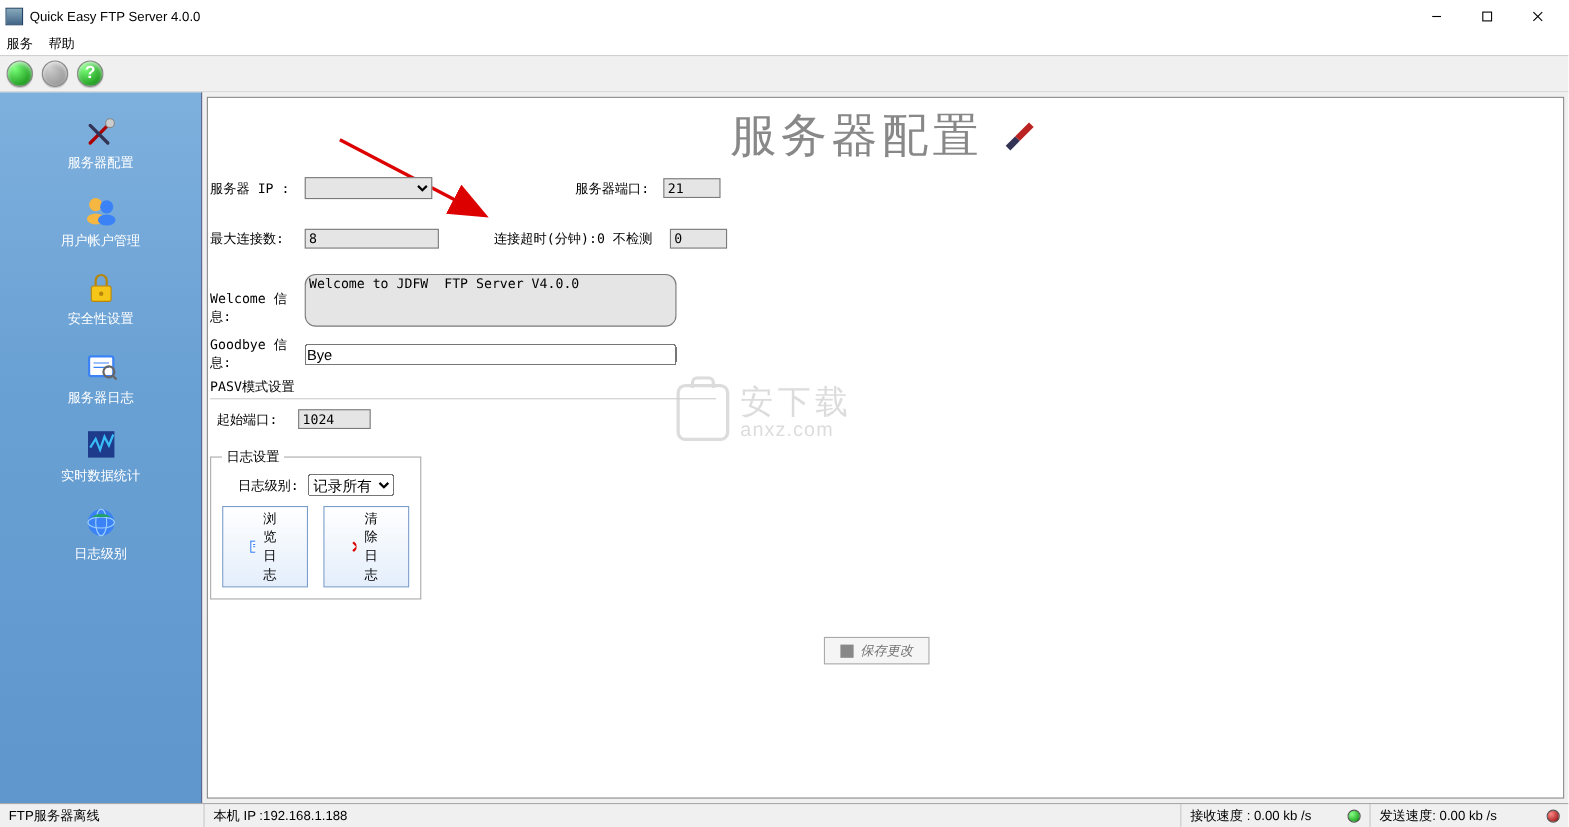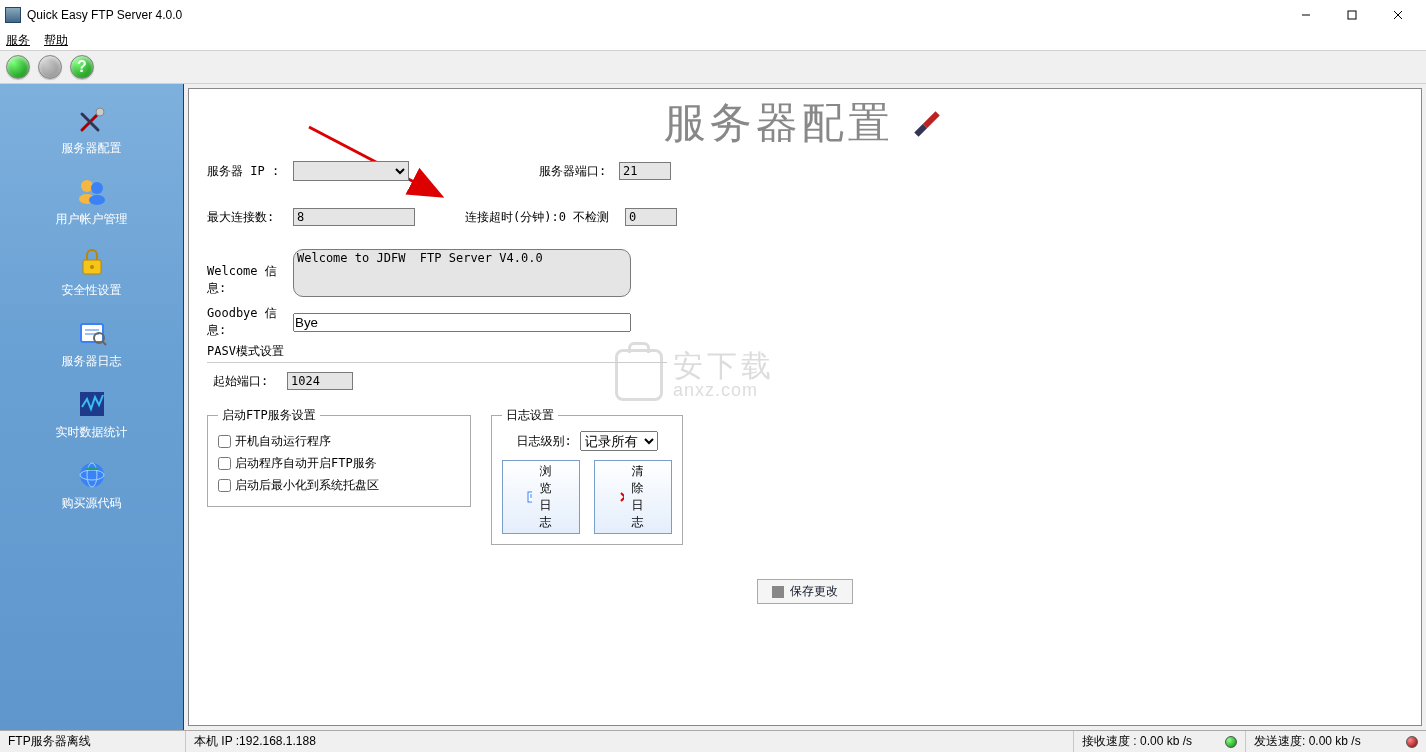--- a/index.html
+++ b/index.html
@@ -7,21 +7,21 @@
   
   
   .titlebar { height: 30px; background: #fff; border-bottom:1px solid #fff; display:flex; align-items:center; padding:0 5px;}
   .titlebar-icon { width:16px; height:16px; background:linear-gradient(#8ab, #468); border:1px solid #246; margin-right:6px;}
   .titlebar-title { flex:1; }
   .win-controls { display:flex; height:100%;}
   .win-btn { width:46px; height:30px; display:flex; align-items:center; justify-content:center;}
 
   
   .menubar { height:20px; background:#fff; display:flex; align-items:center; padding:0 6px; gap:14px; font-size:12px;}
-  .menubar span { cursor:default;text-decoration:underline;}
+  .menubar span { cursor:default;}
 
   
   .toolbar { height:34px; background:#f0f0f0; border-top:1px solid #d0d0d0; border-bottom:1px solid #d0d0d0; display:flex; align-items:center; padding:0 6px; gap:8px;}
   .tb-btn { width:24px; height:24px; border-radius:50%; border:1px solid #888; box-shadow: inset 0 2px 4px rgba(255,255,255,.7), 0 1px 1px rgba(0,0,0,.2);}
   .tb-green { background: radial-gradient(circle at 30% 30%, #7f7, #070);}
   .tb-grey  { background: radial-gradient(circle at 30% 30%, #ccc, #888);}
   .tb-help  { background: radial-gradient(circle at 30% 30%, #7f7, #070); display:flex; align-items:center; justify-content:center; color:#fff; font-weight:bold; font-size:16px;}
 
   
   .main { flex:1; display:flex; min-height:0;}
@@ -29,31 +29,31 @@
   .side-item { width:100%; text-align:center; padding:4px 0 6px 0; cursor:pointer;}
   .side-item .icon-wrap { height:36px; display:flex; align-items:center; justify-content:center;}
   .side-label { color:#fff; font-size:12px; margin-top:2px;}
   
   .content-wrap { flex:1; background:#f0f0f0; padding:4px; display:flex; position:relative;}
   .content-panel { flex:1; background:#fff; border:1px solid #888; position:relative; font-family: "SimSun", monospace;}
 
   .big-title { position:absolute; left:0; right:0; top:6px; text-align:center; font-size:42px; color:#888; font-family:"SimSun",serif; letter-spacing:4px;}
   .big-title svg { vertical-align:-6px;}
 
-  .form { position:absolute; top:68px; left:18px; right:18px;}
+  .form { position:absolute; top:68px; left:2px; right:18px;}
   .row { display:flex; align-items:center; height:28px; margin-bottom:18px;}
   .lbl { font-size:12px; }
   .row input[type=text], .row select, textarea { font-family:"SimSun",monospace; font-size:12px; border:1px solid #7a7a7a; padding:1px 3px; background:#e5e5e5;}
   select { height:20px;}
   textarea { resize:none;border-radius:10px;}
   fieldset { border:1px solid #aaa; padding:6px 10px 10px 10px; font-size:12px;}
   fieldset legend { padding:0 4px;}
   .chk-line { display:flex; align-items:center; gap:4px; height:22px;}
   .small-btn { border:1px solid #7a9ecb; background:linear-gradient(#fff,#e4eefb); padding:2px 24px; font-size:12px; display:inline-flex; align-items:center; gap:4px;font-family:Liberation Mono, monospace;}
-  .save-btn { border:1px solid #aaa; background:#f5f5f5; color:#0f172a; padding:3px 14px; font-size:12px; display:inline-flex; align-items:center; gap:6px;}
+  .save-btn { border:1px solid #aaa; background:#f5f5f5; color:#737373; padding:3px 14px; font-size:12px; display:inline-flex; align-items:center; gap:6px;font-style:italic;}
   .save-disk { width:12px; height:12px; background:#888;}
 
   
   .watermark { position:absolute; left:426px; top:260px; color:#bbb; font-size:34px; font-family:Arial,sans-serif; display:flex; align-items:center; gap:10px; pointer-events:none; opacity:.5;}
   .wm-shield { width:48px; height:52px; border:3px solid #bbb; border-radius:8px; position:relative;}
   .wm-shield::before { content:""; position:absolute; top:-10px; left:10px; right:10px; height:8px; border:3px solid #bbb; border-bottom:none; border-radius:6px 6px 0 0;}
   .wm-text { line-height:1;}
   .wm-text .cn { font-size:30px; letter-spacing:4px;text-align:center;}
   .wm-text .en { font-size:18px; letter-spacing:1px;}
 
@@ -165,21 +165,21 @@
     </div>
     <div class="side-item">
       <div class="icon-wrap">
         <svg width="30" height="30">
             <circle cx="15" cy="15" r="12" fill="#3b82f6"></circle>
             <ellipse cx="15" cy="15" rx="12" ry="5" fill="none" stroke="#9fd3ff"></ellipse>
             <ellipse cx="15" cy="15" rx="5" ry="12" fill="none" stroke="#9fd3ff"></ellipse>
             <path d="M6 10 Q15 4 24 10" fill="#22a06b"></path>
           </svg>
       </div>
-      <div class="side-label">购买源代码</div>
+      <div class="side-label">日志级别</div>
     </div>
   </div>
 
   <div class="content-wrap">
     <div class="content-panel">
 
       <div class="big-title">
         <span>服务器配置</span>
         <svg width="38" height="38">
             <g transform="rotate(45 19 19)">
@@ -237,35 +237,20 @@
         <div style="margin-bottom:2px;">
           <span class="lbl">PASV模式设置</span>
           <div style="border-top:1px solid #ccc; margin-top:2px; width:460px;"></div>
         </div>
         <div class="row" style="height:24px; margin:6px 0 14px 6px;">
           <span class="lbl" style="width:74px;">起始端口:</span>
           <input type="text" style="width: 66px;" value="1024">
         </div>
 
         <div style="display:flex; gap:20px; align-items:flex-start;">
-          <fieldset style="width:264px;">
-            <legend>启动FTP服务设置</legend>
-            <label class="chk-line">
-                <input type="checkbox" style="">
-                <span>开机自动运行程序</span>
-              </label>
-            <label class="chk-line">
-                <input type="checkbox" style="">
-                <span>启动程序自动开启FTP服务</span>
-              </label>
-            <label class="chk-line">
-                <input type="checkbox" style="">
-                <span>启动后最小化到系统托盘区</span>
-              </label>
-          </fieldset>
           <fieldset style="width:186px;">
             <legend>日志设置</legend>
             <div class="chk-line" style="justify-content:center; gap:8px; margin-bottom:8px;">
               <span class="lbl">日志级别:</span>
               <select style="width:78px;"><option>记录所有</option></select>
             </div>
             <div style="display:flex; gap:14px; justify-content:center;">
               <button class="small-btn">
                 <svg width="12" height="12">
                     <rect x="1" y="1" width="9" height="10" fill="#fff" stroke="#3b82f6"></rect>

